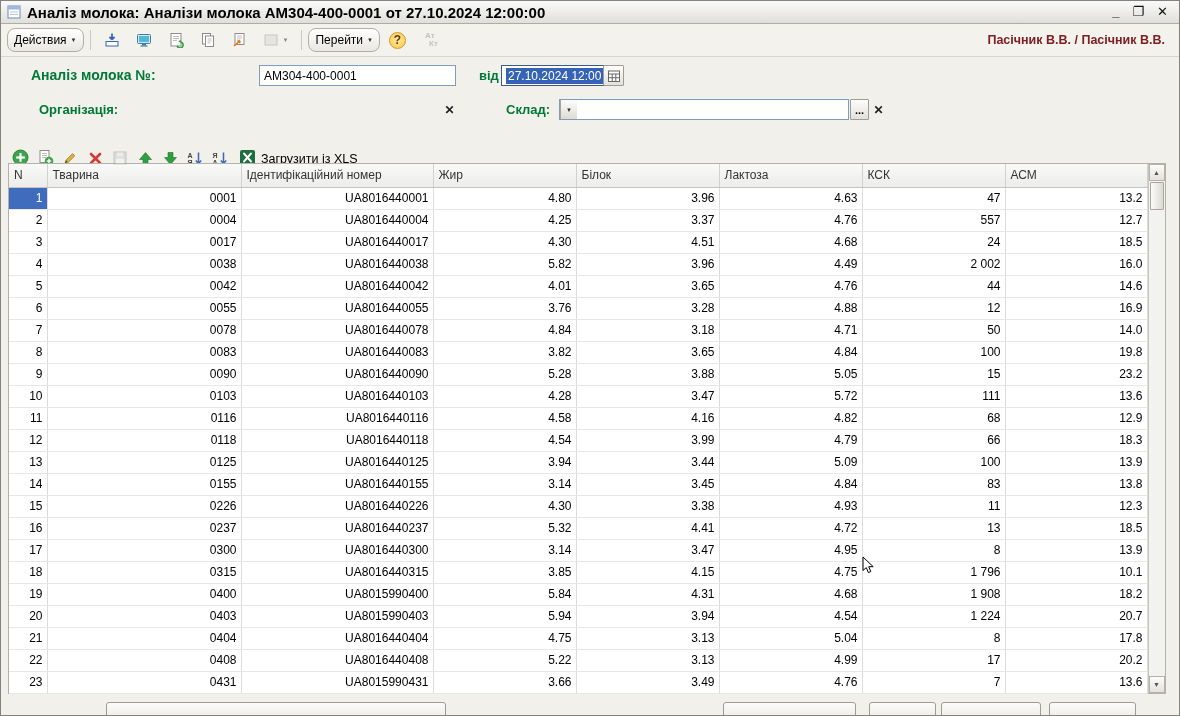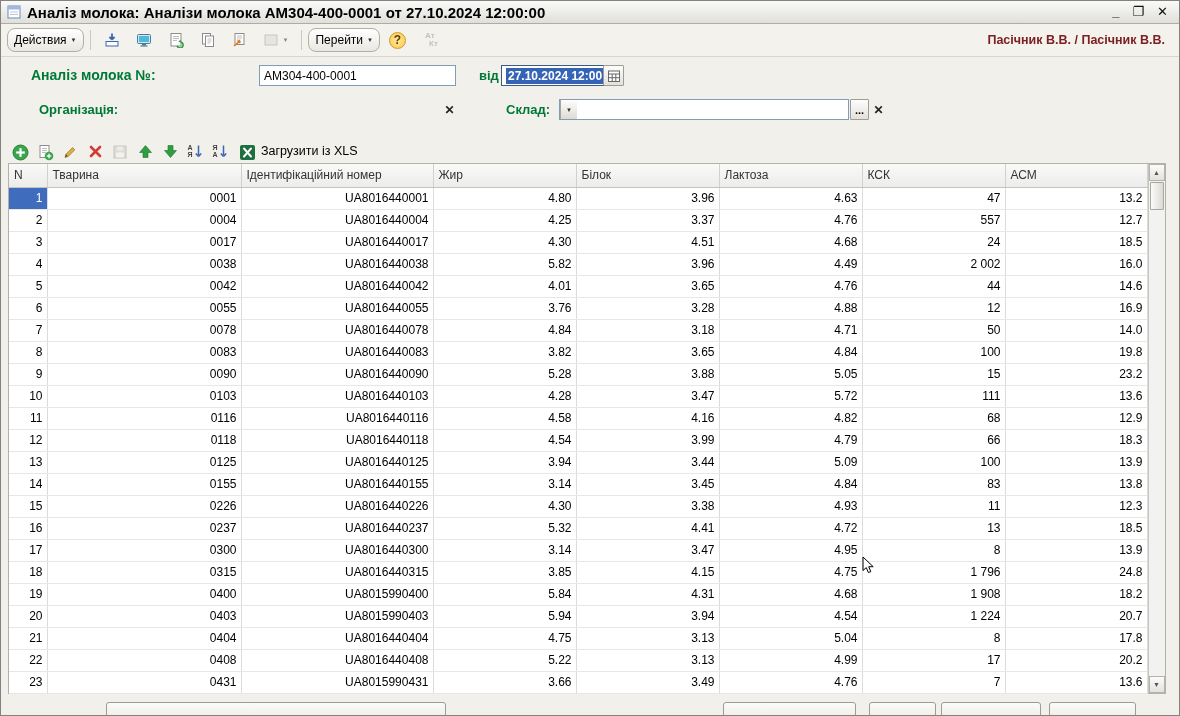--- a/index.html
+++ b/index.html
@@ -36,21 +36,21 @@
   .sel-text { background:#3563b5; color:#fff; padding:1px 2px; }
   .smallbtn { position:absolute; height:21px; display:flex; align-items:center; justify-content:center; background:linear-gradient(#fdfdfc,#e3e1da); border:1px solid #9e9c94; font-size:11px; border-radius:1px; }
   .combo { position:absolute; height:21px; display:flex; background:#fff; border:1px solid #7f9db9; }
   .combo .ctext { flex:1; display:flex; align-items:center; padding:0 5px; font-size:12px; white-space:nowrap; overflow:hidden; }
   .combo .carrow { flex:0 0 17px; display:flex; align-items:center; justify-content:center; border-left:1px solid #a6a49c; background:linear-gradient(#fdfdfc,#dddbd3); }
   .carrow span { font-size:6px; color:#333; }
   .xglyph { font-size:12px; font-weight:bold; color:#222; line-height:10px; }
 
   
   .grid-toolbar { flex:0 0 30px; height:30px; display:flex; align-items:center; padding:0 8px; gap:3px; }
-  .gbtn { display:inline-flex; align-items:flex-start; justify-content:center; width:22px; height:22px; background:transparent; border:none;margin-top:18px; }
+  .gbtn { display:inline-flex; align-items:flex-end; justify-content:center; width:22px; height:22px; background:transparent; border:none;margin-top:18px; }
   .gbtn.disabled { opacity:.5; }
   .gbtn.wide { width:auto; padding:0 5px; gap:5px; }
   .xls-label { font-size:12.5px; color:#000; white-space:nowrap; }
   .sort-letters { display:inline-block; margin-right:1px; }
   .sort-letters i { display:block; font-style:normal; font-size:7px; line-height:7px; color:#444; font-weight:bold; }
 
   
   .table-area { flex:0 0 537px; height:537px; padding:2px 0 0 7px; display:flex; align-items:flex-start; }
   .table-frame { display:flex; border:1px solid #b3b1a9; background:#fff; height:531px; }
   table.grid { border-collapse:collapse; table-layout:fixed; width:1138px; background:#fff; font-size:12px; }
@@ -174,21 +174,21 @@
     </button>
     <span class="user">Пасічник В.В. / Пасічник В.В.</span>
   </div>
 
   <div class="form-area">
     <span class="lbl big" style="left:30px; top:10px;">Аналіз молока №:</span>
     <div class="inputbox" style="left:258px; top:8px; width:197px;">
       <span>АМ304-400-0001</span>
     </div>
     <span class="lbl" style="left:478px; top:11px;">від</span>
-    <div class="inputbox focused" style="left:500px; top:8px; width:112px;font-weight:bold;">
+    <div class="inputbox focused" style="left:500px; top:8px; width:112px;">
       <span class="sel-text">27.10.2024 12:00</span>
     </div>
     <button class="smallbtn" style="left:602px; top:8px; width:21px;">
       <span style="display:inline-flex;">
         <svg width="12" height="12">
             <rect x="0.5" y="1" width="11" height="10.5" fill="#fff" stroke="#666"></rect>
             <path d="M0.5 4 H11.5 M4.2 4 V11.5 M7.8 4 V11.5 M0.5 7.7 H11.5" stroke="#666" stroke-width="1" fill="none"></path>
           </svg>
       </span>
     </button>
@@ -497,21 +497,21 @@
               <td class="c7">13.9</td>
             </tr>
             <tr>
               <td class="c0">18</td>
               <td class="c1">0315</td>
               <td class="c2">UA8016440315</td>
               <td class="c3">3.85</td>
               <td class="c4">4.15</td>
               <td class="c5">4.75</td>
               <td class="c6">1 796</td>
-              <td class="c7">24.8</td>
+              <td class="c7">10.1</td>
             </tr>
             <tr>
               <td class="c0">19</td>
               <td class="c1">0400</td>
               <td class="c2">UA8015990400</td>
               <td class="c3">5.84</td>
               <td class="c4">4.31</td>
               <td class="c5">4.68</td>
               <td class="c6">1 908</td>
               <td class="c7">18.2</td>

